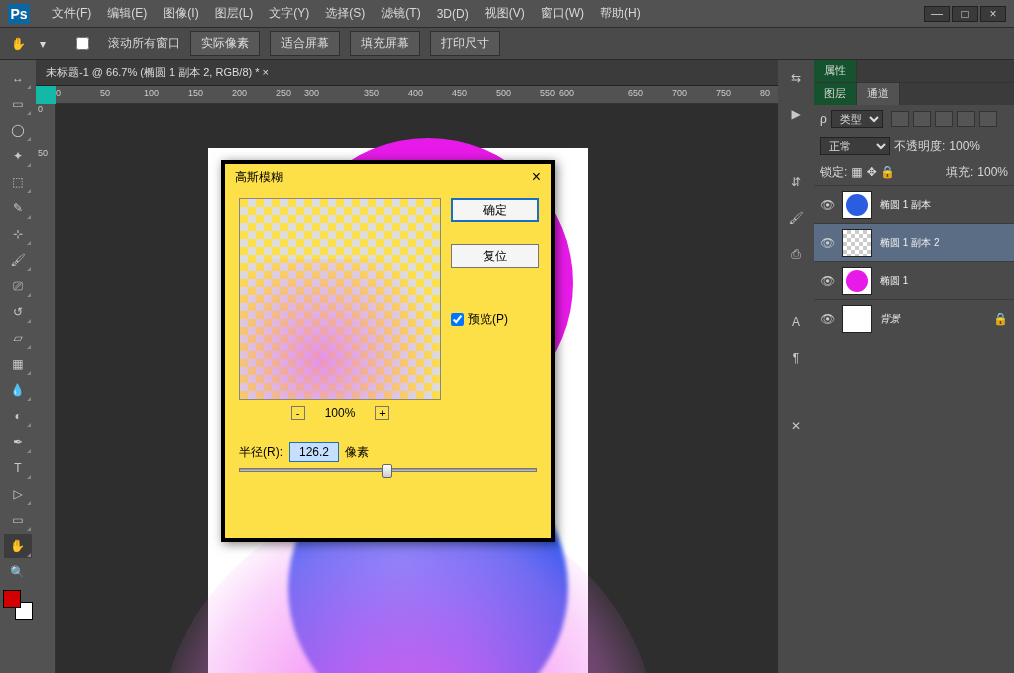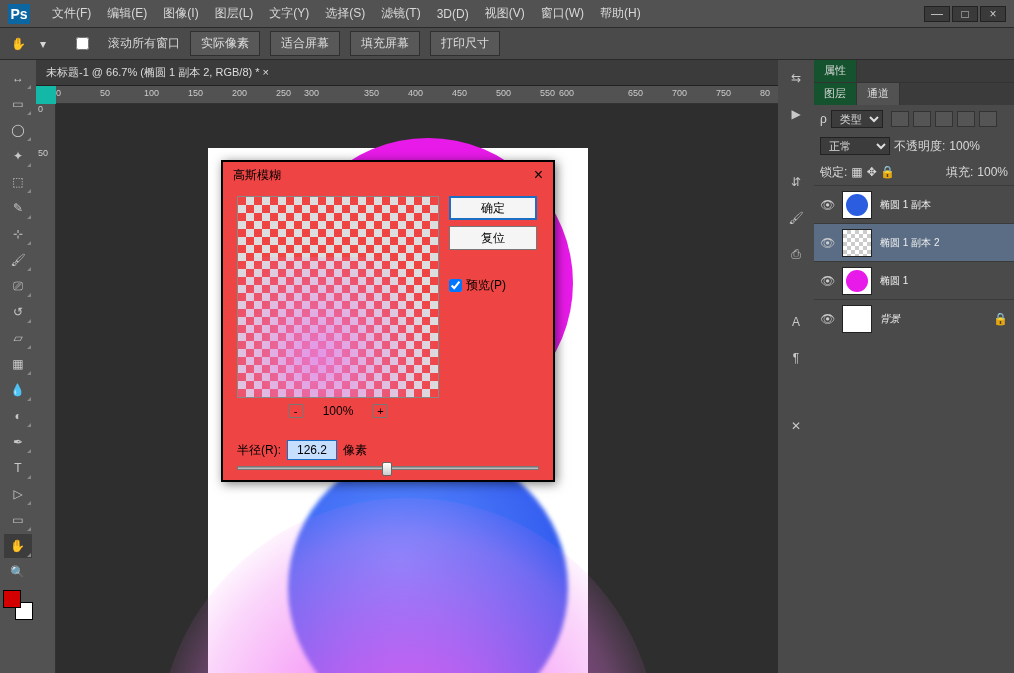--- a/index.html
+++ b/index.html
@@ -43,27 +43,27 @@
 .lp-controls { padding: 4px 6px; display: flex; align-items: center; gap: 4px; flex-wrap: wrap; }
 .lp-select { background: #3c3c3c; border: 1px solid #222; color: #ddd; padding: 1px 4px; font-size: 11px; }
 .lp-row { height: 26px; display: flex; align-items: center; gap: 4px; padding: 0 6px; font-size: 11px; }
 .layer-list { }
 .layer-item { height: 38px; display: flex; align-items: center; gap: 8px; padding: 0 6px; border-top: 1px solid #3a3a3a; }
 .layer-item.selected { background: #5a6d85; }
 .eye { width: 14px; color: #ccc; }
 .thumb { width: 30px; height: 28px; border: 1px solid #222; background: #fff; display: flex; align-items: center; justify-content: center; overflow: hidden; }
 .thumb.checker { background-image: linear-gradient(45deg,#ccc 25%,transparent 25%,transparent 75%,#ccc 75%),linear-gradient(45deg,#ccc 25%,transparent 25%,transparent 75%,#ccc 75%); background-size: 8px 8px; background-position: 0 0,4px 4px; }
 .layer-name { color: #eee; font-size: 10px; }
-.dialog { position: absolute; left: 221px; top: 160px; width: 334px; height: 322px; background: #ef4444; border: 2px solid #000000; box-shadow: 2px 2px 10px rgba(0,0,0,0.5); color: #000; }
+.dialog { position: absolute; left: 221px; top: 160px; width: 334px; height: 382px; background: #fde047; border: 4px solid #000000; box-shadow: 2px 2px 10px rgba(0,0,0,0.5); color: #000; }
 .dialog-title { height: 26px; display: flex; align-items: center; padding: 0 10px; }
 .dialog-close { margin-left: auto; font-size: 16px; cursor: pointer; }
 .dialog-body { padding: 8px 14px; display: flex; gap: 10px; }
 .preview-box { width: 202px; height: 202px; border: 1px solid #888; background-image: linear-gradient(45deg,#ddd 25%,transparent 25%,transparent 75%,#ddd 75%),linear-gradient(45deg,#ddd 25%,transparent 25%,transparent 75%,#ddd 75%); background-size: 16px 16px; background-position: 0 0,8px 8px; position: relative; overflow: hidden; }
 .preview-blur { position: absolute; left: -40px; bottom: -60px; width: 240px; height: 200px; background: radial-gradient(circle, rgba(230,130,230,0.8), rgba(230,130,230,0.2) 60%, transparent 80%); }
-.dialog-buttons { display: flex; flex-direction: column; gap: 6px; }
+.dialog-buttons { display: flex; flex-direction: column; gap: 22px; }
 .dlg-btn { width: 88px; height: 24px; background: #f5f5f5; border: 1px solid #777; cursor: pointer; font-size: 12px; }
 .dlg-btn.primary { border: 2px solid #1a6fc4; }
 .dlg-check { display: flex; align-items: center; gap: 4px; margin-top: 21px; }
 .zoom-row { display: flex; align-items: center; justify-content: center; gap: 20px; margin-top: 6px; }
 .zoom-btn { width: 14px; height: 14px; border: 1px solid #777; display: flex; align-items: center; justify-content: center; font-size: 11px; cursor: pointer; }
 .radius-row { display: flex; align-items: center; gap: 6px; margin: 14px 14px 0; }
 .radius-input { width: 50px; background: #fff; border: 1px solid #1a6fc4; color: #000; text-align: center; padding: 2px; background: #c7dfff; }
 .slider { margin: 6px 14px 0; }
 .slider-track { height: 4px; background: linear-gradient(#888,#ccc); border: 1px solid #777; position: relative; }
 .slider-thumb { position: absolute; top: -5px; left: 48%; width: 10px; height: 14px; background: linear-gradient(#fff,#ccc); border: 1px solid #666; border-radius: 2px; }

